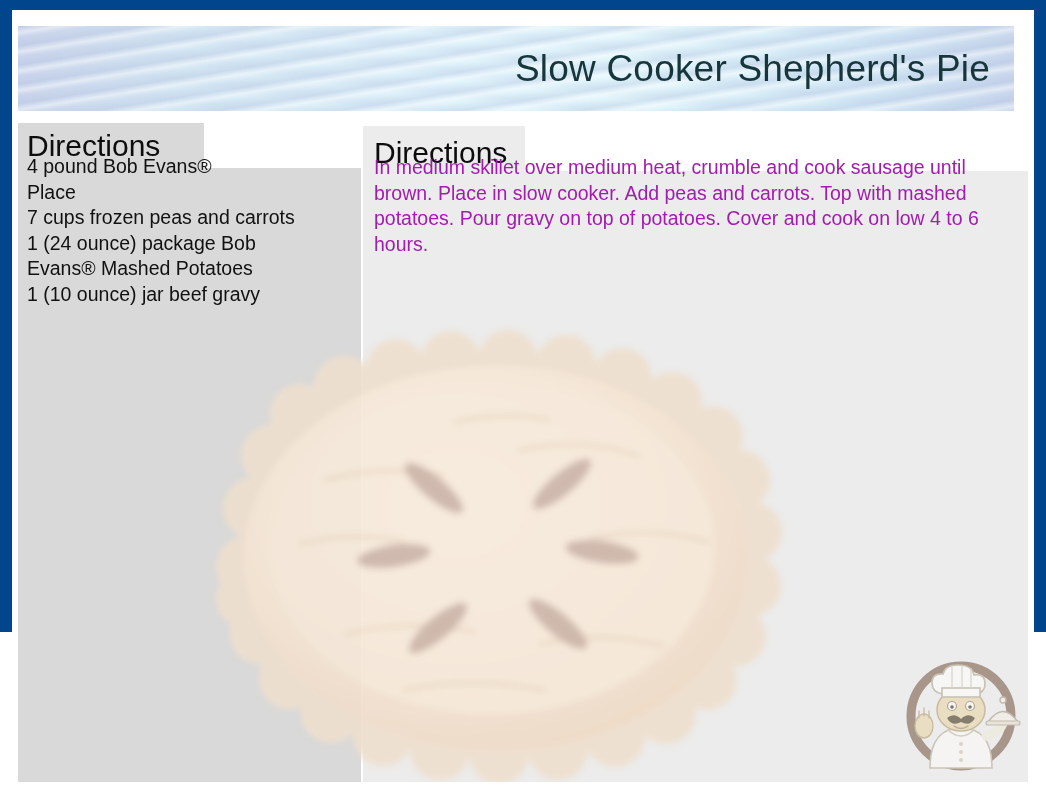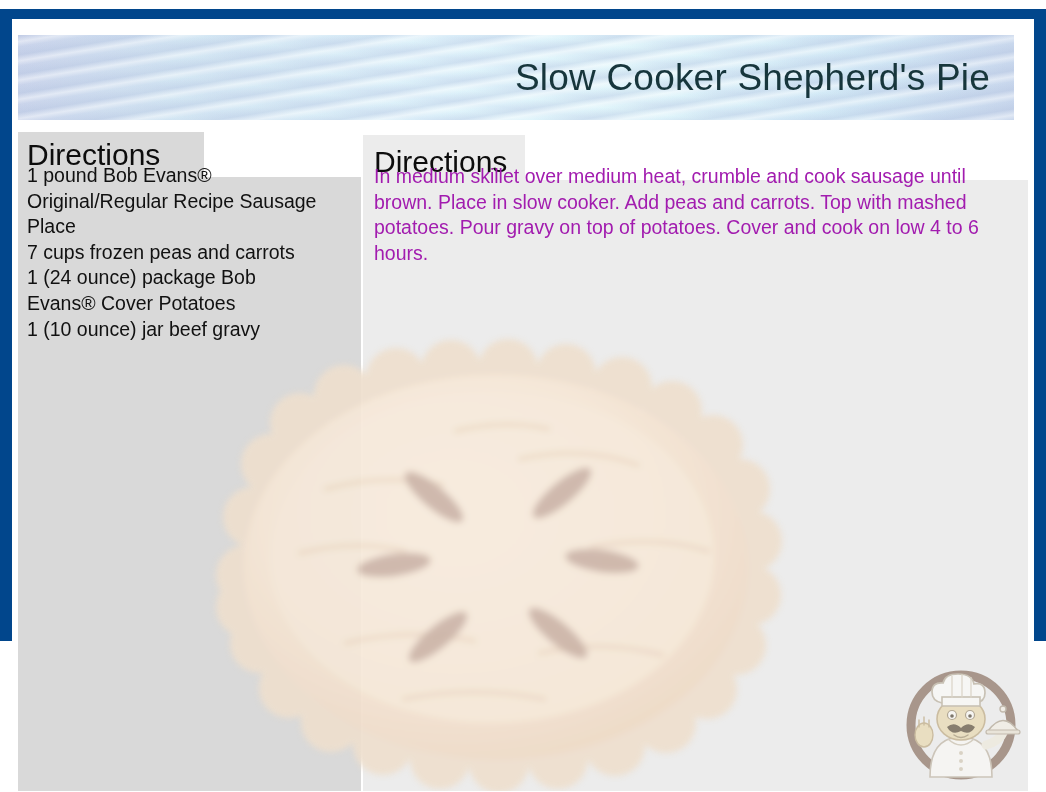--- a/index.html
+++ b/index.html
@@ -14,21 +14,20 @@
     font-family: "Liberation Sans", sans-serif;
   }
 
   
   #card {
     position: relative;
     width: 1046px;
     height: 632px;
     background: #01468c;
     box-sizing: border-box;
-    margin-top: 9px;
   }
   #inner {
     position: absolute;
     left: 12px;
     top: 10px;
     width: 1022px;
     height: 772px;
     background: #ffffff;
     overflow: hidden;
   }
@@ -261,26 +260,25 @@
           </g>
         </g>
       </svg>
     </div>
 
     <div id="ingredients-panel" class="panel">
       <div id="ingredients-tab"></div>
       <div id="ingredients-body"></div>
       <div id="ingredients-heading">Directions</div>
       <div id="ingredients-list">
-        <div class="ing-line">1 pound Bob Evans®</div>
-        <div class="ing-line">Original/Regular Recipe Sausage</div>
+        <div class="ing-line">4 pound Bob Evans®</div>
         <div class="ing-line">Place</div>
         <div class="ing-line">7 cups frozen peas and carrots</div>
         <div class="ing-line">1 (24 ounce) package Bob</div>
-        <div class="ing-line">Evans® Cover Potatoes</div>
+        <div class="ing-line">Evans® Mashed Potatoes</div>
         <div class="ing-line">1 (10 ounce) jar beef gravy</div>
       </div>
     </div>
 
     <div id="directions-panel" class="panel">
       <div id="directions-tab"></div>
       <div id="directions-body"></div>
       <div id="directions-heading">Directions</div>
       <div id="directions-text">In medium skillet over medium heat, crumble and cook sausage until brown.  Place in slow cooker. Add peas and carrots. Top with mashed potatoes.  Pour gravy on top of potatoes. Cover and cook on low 4 to 6 hours.</div>
     </div>

